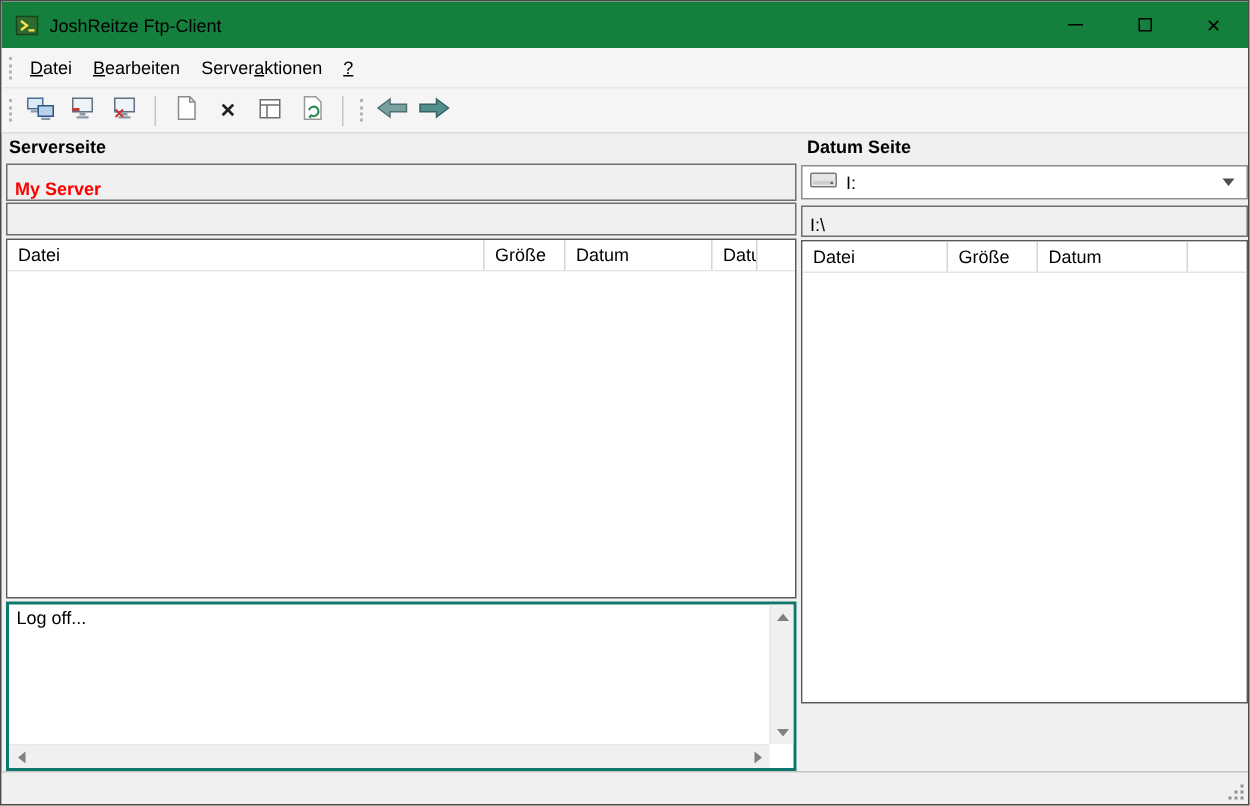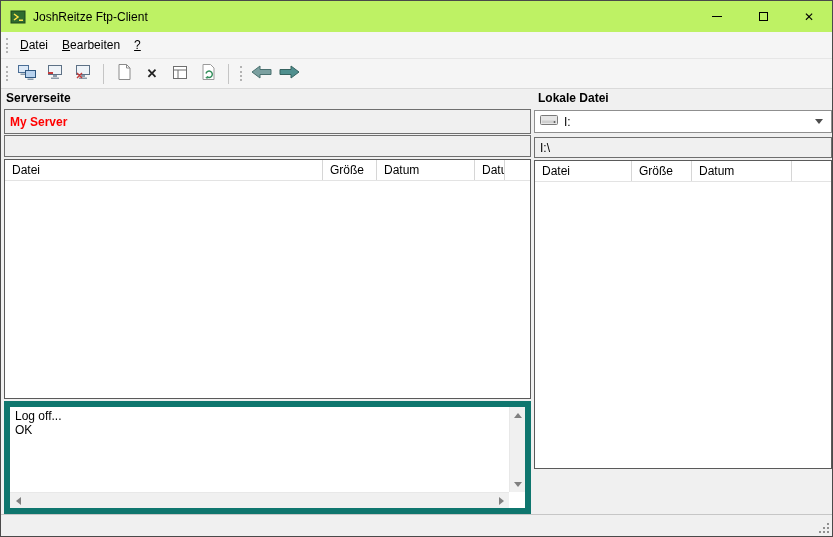--- a/index.html
+++ b/index.html
@@ -3,21 +3,21 @@
 <meta charset="utf-8">
 <style>
   * { margin:0; padding:0; box-sizing:border-box; }
   html,body { width:833px; height:537px; }
   body { font-family:"Liberation Sans",sans-serif; font-size:12px; color:#000; background:#f0f0f0; }
   u { text-decoration:underline; }
 
   .window { position:absolute; left:0; top:0; width:833px; height:537px; background:#f0f0f0; border:1px solid #4a4a4a; overflow:hidden; }
 
   
-  .titlebar { height:31px; background:#bef264; display:flex; align-items:center;justify-content:flex-end; }
+  .titlebar { height:31px; background:#15803d; display:flex; align-items:center;justify-content:flex-end; }
   .app-icon { margin:0 7px 0 9px; display:flex; }
   .title-text { font-size:12px; }
   .win-controls { margin-left:auto; display:flex; height:100%; }
   .win-btn { width:46px; height:100%; display:flex; align-items:center; justify-content:center; }
   .glyph-min { display:block; width:10px; border-top:1px solid #000; }
   .glyph-max { display:block; width:9px; height:9px; border:1px solid #000; }
   .glyph-close { font-size:12px; line-height:1; }
 
   
   .menubar { height:26px; background:#f5f5f5; display:flex; align-items:stretch; }
@@ -32,41 +32,41 @@
 
   
   .pane-label { position:absolute; top:90px; font-weight:bold; font-size:12px; }
   .label-server { left:5px; }
   .label-local { left:537px; }
 
   
   .server-pane { position:absolute; left:3px; top:107px; width:527px; height:406px; }
   .local-pane  { position:absolute; left:533px; top:107px; width:298px; height:406px; }
 
-  .bar { position:absolute; left:0; width:100%; background:#f0f0f0; border:1px solid #6f6f6f; display:flex; align-items:center; padding:0 5px; }
+  .bar { position:absolute; left:0; width:100%; background:#f0f0f0; border:1px solid #6f6f6f; display:flex; align-items:flex-end; padding:0 5px; }
   .server-bar { top:1px; height:25px; font-weight:bold; color:#ff0000; }
   .server-path { top:27px; height:22px; }
   .local-path { top:29px; height:21px; }
 
   .combo { position:absolute; top:2px; left:0; width:100%; height:23px; background:#fff; border:1px solid #8f8f8f; display:flex; align-items:center; padding:0 5px; }
   .combo-text { margin-left:6px; }
   .combo-arrow { margin-left:auto; margin-right:3px; width:0; height:0; border:4px solid transparent; border-top:5px solid #4d4d4d; border-bottom:none; }
 
   .list-box { position:absolute; left:0; width:100%; background:#fff; border:1px solid #5a5a5a; overflow:hidden; }
   .server-list { top:51px; height:240px; }
   .local-list { top:52px; height:309px; }
   .lv-header { display:flex; height:21px; background:#fff; border-bottom:1px solid #e3e3e3; }
   .lv-col { border-right:1px solid #d6d6d6; padding:3px 0 0 7px; height:100%; overflow:hidden; white-space:nowrap; }
   .lv-rest { flex:1; border-right:none; }
   .sl-c0 { width:318px; } .sl-c1 { width:54px; } .sl-c2 { width:98px; } .sl-c3 { width:30px; }
   .ll-c0 { width:97px; }  .ll-c1 { width:60px; } .ll-c2 { width:100px; }
   .lv-body { width:100%; height:calc(100% - 21px); background:#fff; }
 
   
-  .log-box { position:absolute; left:0; top:293px; width:100%; height:113px; background:#fff; border:6px solid #0f766e; overflow:hidden; }
+  .log-box { position:absolute; left:0; top:293px; width:100%; height:113px; background:#fff; border:2px solid #0f766e; overflow:hidden; }
   .log-text { padding:2px 5px; line-height:14px; }
   .vscroll { position:absolute; top:0; right:0; bottom:16px; width:16px; background:#f0f0f0; border-left:1px solid #e8e8e8; display:flex; flex-direction:column; justify-content:space-between; align-items:center; }
   .hscroll { position:absolute; left:0; right:16px; bottom:0; height:16px; background:#f0f0f0; border-top:1px solid #e8e8e8; display:flex; justify-content:space-between; align-items:center; }
   .scr-btn { width:16px; height:16px; display:flex; align-items:center; justify-content:center; }
   .tri { width:0; height:0; }
   .tri-up    { border:4px solid transparent; border-bottom:5px solid #808080; border-top:none; }
   .tri-down  { border:4px solid transparent; border-top:5px solid #808080; border-bottom:none; }
   .tri-left  { border:4px solid transparent; border-right:5px solid #808080; border-left:none; }
   .tri-right { border:4px solid transparent; border-left:5px solid #808080; border-right:none; }
 
@@ -103,20 +103,23 @@
 
   <div class="menubar">
     <span class="grip"></span>
     <div class="menu-item">
       <span><u>D</u>atei</span>
     </div>
     <div class="menu-item">
       <span><u>B</u>earbeiten</span>
     </div>
     <div class="menu-item">
+      <span>Server<u>a</u>ktionen</span>
+    </div>
+    <div class="menu-item">
       <span><u>?</u></span>
     </div>
   </div>
 
   <div class="toolbar">
     <span class="grip"></span>
 
     <div class="tb-btn">
       <span>
         <svg width="20" height="17" viewBox="0 0 20 17">
@@ -195,21 +198,21 @@
     <div class="tb-btn">
       <span>
         <svg width="23" height="16" viewBox="0 0 23 16">
           <path d="M13 2 L21 8 L13 14 L13 10.5 L2 10.5 L2 5.5 L13 5.5 Z" fill="#4f8f8e" stroke="#35625f"></path>
         </svg>
       </span>
     </div>
   </div>
 
   <div class="pane-label label-server">Serverseite</div>
-  <div class="pane-label label-local">Lokale Datei</div>
+  <div class="pane-label label-local">Datum Seite</div>
 
   <div class="server-pane">
     <div class="bar server-bar">
       <span>My Server</span>
     </div>
     <div class="bar server-path">
       <span></span>
     </div>
 
     <div class="list-box server-list">
@@ -219,21 +222,20 @@
         <div class="lv-col sl-c2">Datum</div>
         <div class="lv-col sl-c3">Datum</div>
         <div class="lv-col lv-rest"></div>
       </div>
       <div class="lv-body"></div>
     </div>
 
     <div class="log-box">
       <div class="log-text">
         <div>Log off...</div>
-        <div>OK</div>
       </div>
       <div class="vscroll">
         <div class="scr-btn">
             <span class="tri tri-up"></span>
           </div>
         <div class="scr-btn">
             <span class="tri tri-down"></span>
           </div>
       </div>
       <div class="hscroll">

